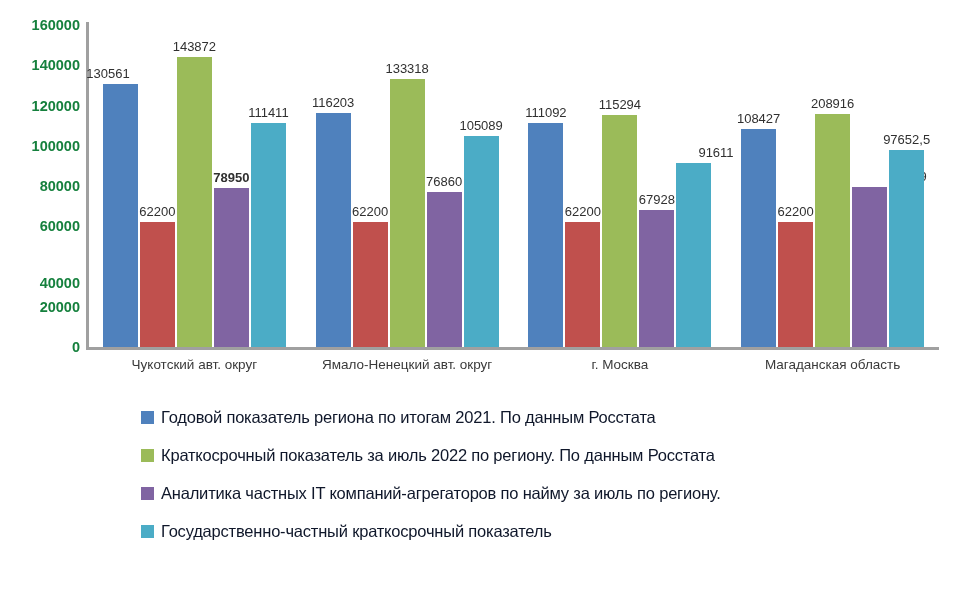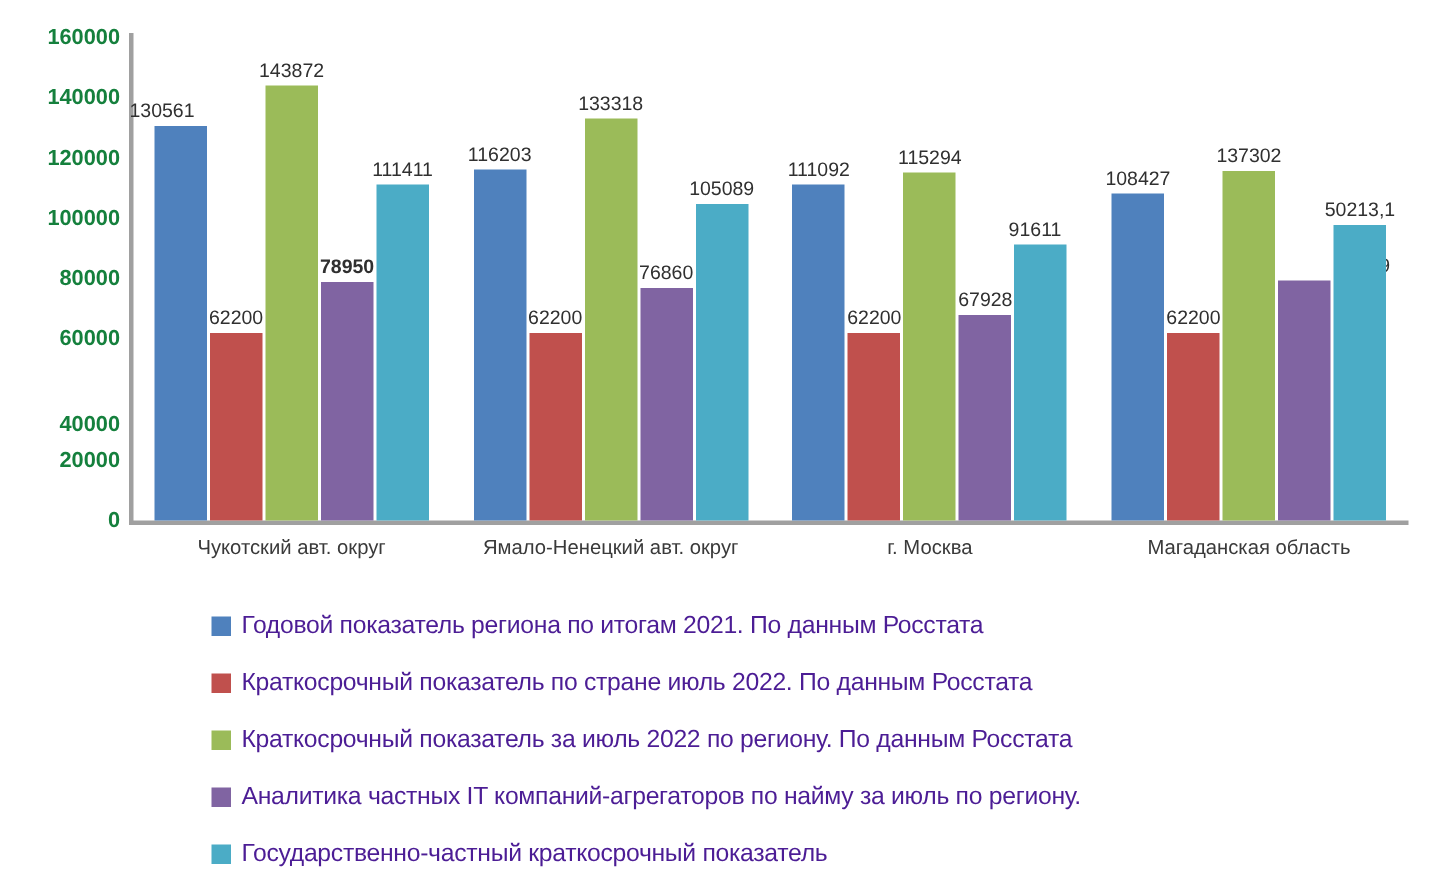--- a/index.html
+++ b/index.html
@@ -80,21 +80,21 @@
   }
   .legend-swatch {
     width: 13px;
     height: 13px;
     flex: 0 0 13px;
     margin-right: 7px;
   }
   .legend-label {
     font-size: 16.5px;
     letter-spacing: -0.2px;
-    color: #4c1d95;
+    color: #0f172a;
     white-space: nowrap;
   }
 </style>
 </head>
 <body>
 
 <div id="chart-root">
   <div class="y-axis-line"></div>
   <div class="x-axis-line"></div>
   <div id="y-ticks">
@@ -131,46 +131,42 @@
       <div class="bar-value-label" style="left: 393.125px; bottom: 214px;">105089</div>
       <div class="bar" style="left: 440.375px; width: 35px; height: 224px; background: rgb(79, 129, 189);"></div>
       <div class="bar-value-label" style="left: 457.875px; bottom: 227px;">111092</div>
       <div class="bar" style="left: 477.375px; width: 35px; height: 125px; background: rgb(192, 80, 77);"></div>
       <div class="bar-value-label" style="left: 494.875px; bottom: 128px;">62200</div>
       <div class="bar" style="left: 514.375px; width: 35px; height: 232px; background: rgb(155, 187, 89);"></div>
       <div class="bar-value-label" style="left: 531.875px; bottom: 235px;">115294</div>
       <div class="bar" style="left: 551.375px; width: 35px; height: 137px; background: rgb(128, 100, 162);"></div>
       <div class="bar-value-label" style="left: 568.875px; bottom: 140px;">67928</div>
       <div class="bar" style="left: 588.375px; width: 35px; height: 184px; background: rgb(75, 172, 198);"></div>
-      <div class="bar-value-label" style="left: 602px; bottom: 187px;">91611</div>
+      <div class="bar-value-label" style="left: 628px; bottom: 187px;">91611</div>
       <div class="bar" style="left: 653.125px; width: 35px; height: 218px; background: rgb(79, 129, 189);"></div>
       <div class="bar-value-label" style="left: 670.625px; bottom: 221px;">108427</div>
       <div class="bar" style="left: 690.125px; width: 35px; height: 125px; background: rgb(192, 80, 77);"></div>
       <div class="bar-value-label" style="left: 707.625px; bottom: 128px;">62200</div>
       <div class="bar" style="left: 727.125px; width: 35px; height: 233px; background: rgb(155, 187, 89);"></div>
-      <div class="bar-value-label" style="left: 744.625px; bottom: 236px;">137302</div>
+      <div class="bar-value-label" style="left: 744.625px; bottom: 236px;">208916</div>
       <div class="bar" style="left: 764.125px; width: 35px; height: 160px; background: rgb(128, 100, 162);"></div>
       <div class="bar-value-label" style="left: 781.625px; bottom: 163px; margin-left: 39px;">79719</div>
       <div class="bar" style="left: 801.125px; width: 35px; height: 197px; background: rgb(75, 172, 198);"></div>
-      <div class="bar-value-label" style="left: 818.625px; bottom: 200px;">50213,1</div>
+      <div class="bar-value-label" style="left: 818.625px; bottom: 200px;">97652,5</div>
     </div>
   <div id="x-labels">
       <div class="x-cat-label" style="left: 194.375px;">Чукотский авт. округ</div>
       <div class="x-cat-label" style="left: 407.125px;">Ямало-Ненецкий авт. округ</div>
       <div class="x-cat-label" style="left: 619.875px;">г. Москва</div>
       <div class="x-cat-label" style="left: 832.625px;">Магаданская область</div>
     </div>
   <div id="legend">
       <div class="legend-item">
         <span class="legend-swatch" style="background: rgb(79, 129, 189);"></span>
         <span class="legend-label">Годовой показатель региона по итогам 2021. По данным Росстата</span>
-      </div>
-      <div class="legend-item">
-        <span class="legend-swatch" style="background: rgb(192, 80, 77);"></span>
-        <span class="legend-label">Краткосрочный показатель по стране июль 2022. По данным Росстата</span>
       </div>
       <div class="legend-item">
         <span class="legend-swatch" style="background: rgb(155, 187, 89);"></span>
         <span class="legend-label">Краткосрочный показатель за июль 2022 по региону. По данным Росстата</span>
       </div>
       <div class="legend-item">
         <span class="legend-swatch" style="background: rgb(128, 100, 162);"></span>
         <span class="legend-label">Аналитика частных IT компаний-агрегаторов по найму за июль по региону.</span>
       </div>
       <div class="legend-item">

